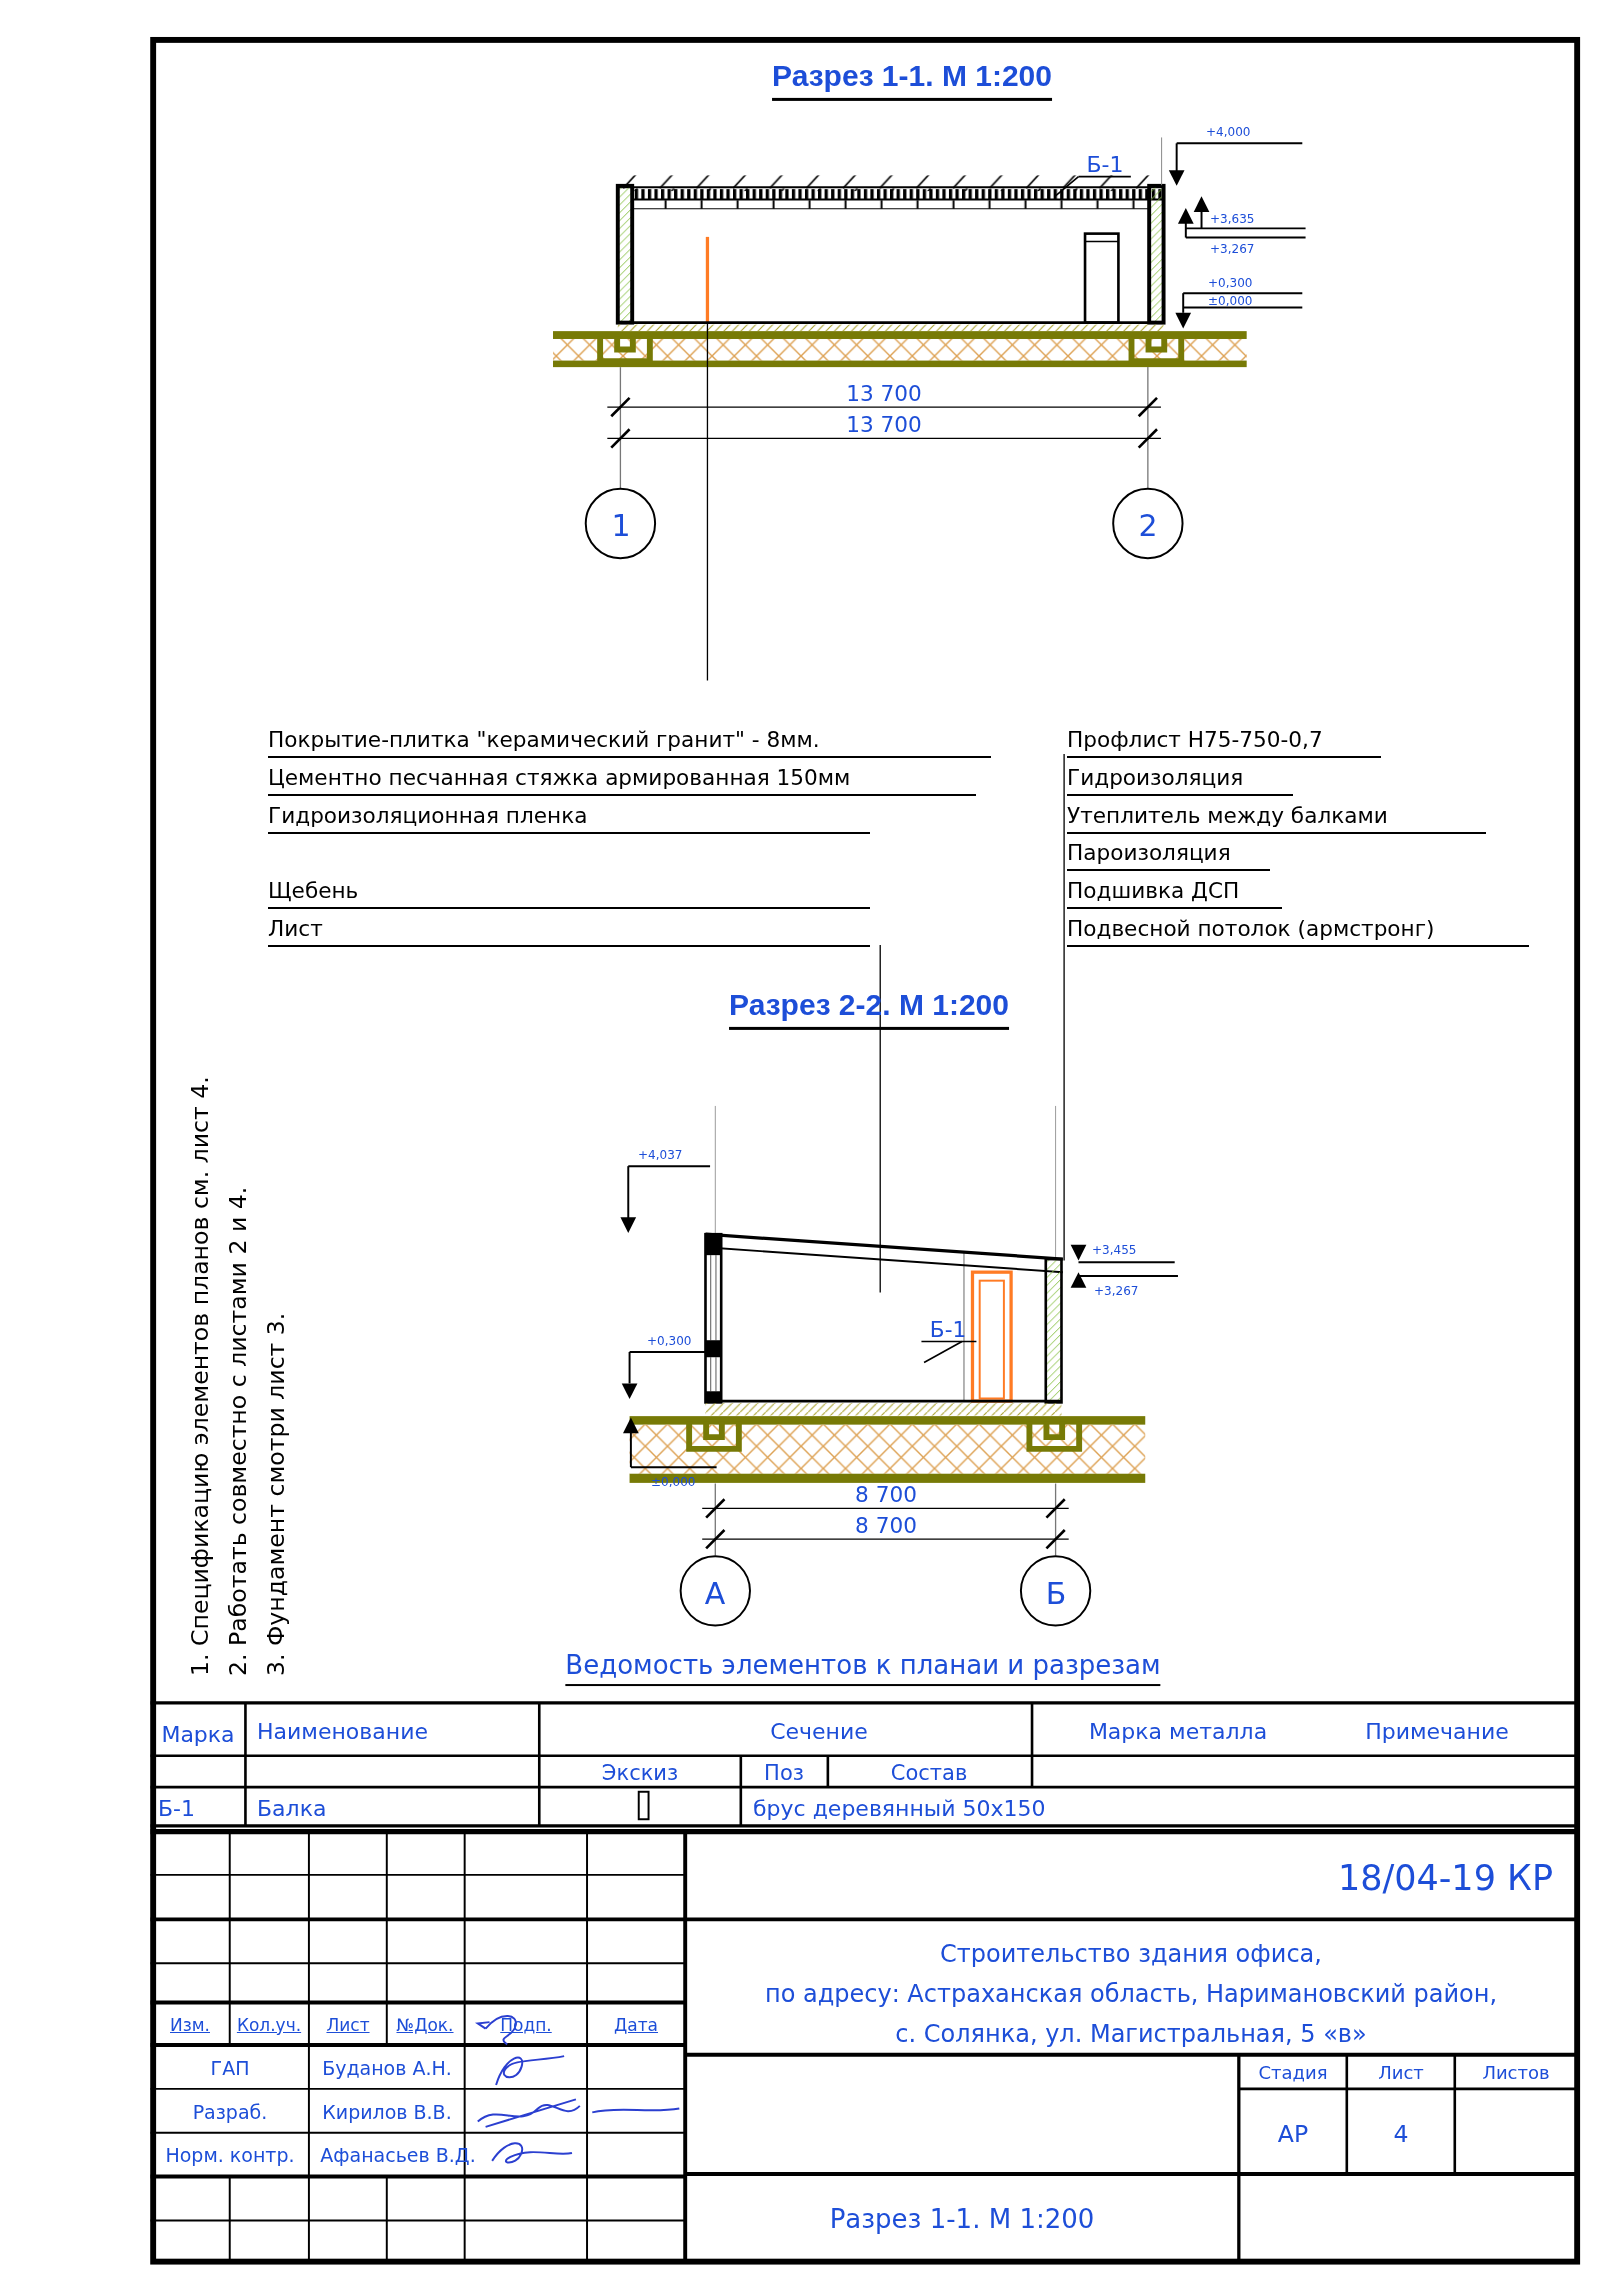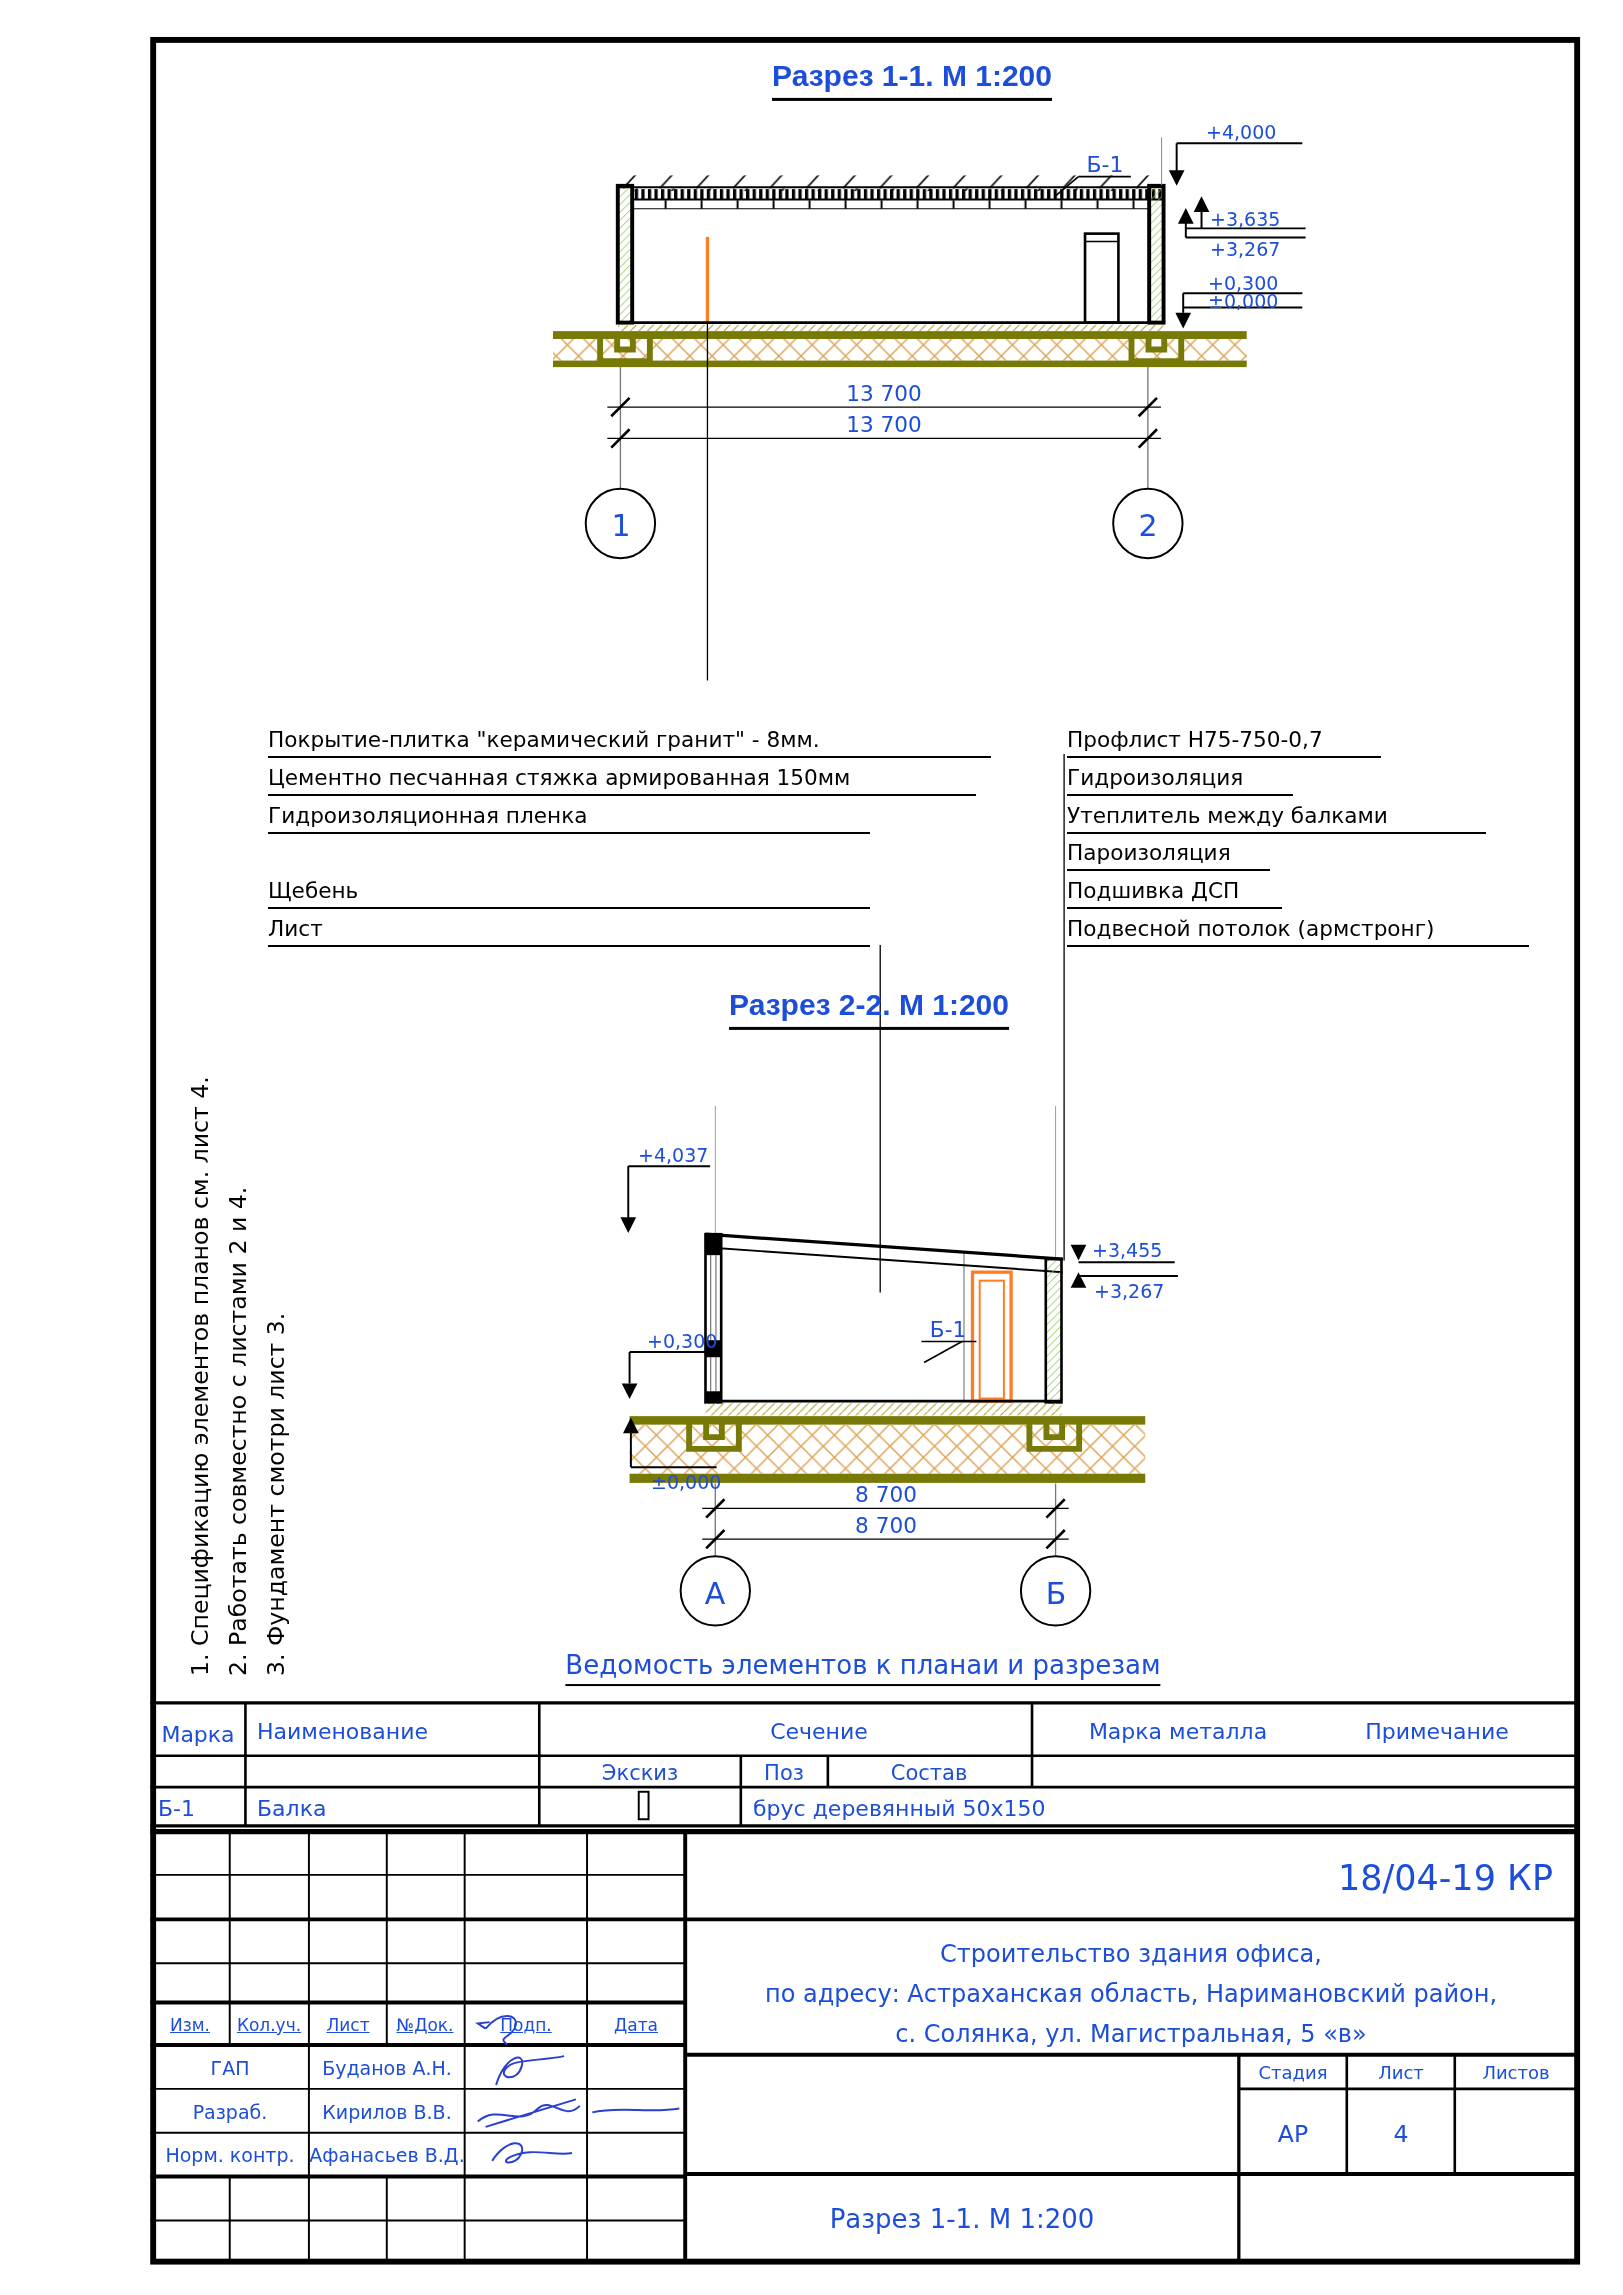--- a/index.html
+++ b/index.html
@@ -8,21 +8,21 @@
   #gfx{position:absolute;left:0;top:0;}
   .t{position:absolute;white-space:nowrap;color:#1d4ed8;}
   .c{transform:translate(-50%,-50%);}
   .l{transform:translate(0,-50%);}
   .r{transform:translate(-100%,-50%);}
   .b{font-family:"Liberation Sans", sans-serif;font-weight:bold;}
   .u{border-bottom:3.3px solid #000;padding-bottom:5.2px;}
   .f46{font-size:30px;} .f40{font-size:26px;}
   .f37{font-size:24px;} .f36{font-size:23.6px;} .f34{font-size:22px;}
   .f33{font-size:21.6px;} .f32{font-size:21px;} .f30{font-size:18px;}
-  .f29{font-size:19px;} .f28{font-size:19px;} .f26{font-size:17px;text-decoration:underline;}
+  .f29{font-size:19px;} .f28{font-size:12px;} .f26{font-size:17px;text-decoration:underline;}
   .f54{font-size:35px;}
   .li{position:absolute;height:31px;line-height:30px;font-size:21.6px;
       border-bottom:2px solid #000;white-space:nowrap;overflow:visible;}
   .vnote{position:absolute;transform:rotate(-90deg);transform-origin:0 0;
          font-size:23.6px;white-space:nowrap;height:30px;line-height:30px;}
 </style>
 </head>
 <body>
 
 <div id="page">
@@ -295,21 +295,21 @@
 <div class="t f26 c" style="left:348px;top:2025px;">Лист</div>
 <div class="t f26 c" style="left:425px;top:2025px;">№Док.</div>
 <div class="t f26 c" style="left:526px;top:2025px;">Подп.</div>
 <div class="t f26 c" style="left:636px;top:2025px;">Дата</div>
 
 <div class="t f29 c" style="left:230px;top:2068px;">ГАП</div>
 <div class="t f29 c" style="left:387px;top:2068px;">Буданов А.Н.</div>
 <div class="t f29 c" style="left:230px;top:2112px;">Разраб.</div>
 <div class="t f29 c" style="left:387px;top:2112px;">Кирилов В.В.</div>
 <div class="t f29 c" style="left:230px;top:2155px;">Норм. контр.</div>
-<div class="t f29 c" style="left:387px;top:2155px;">Афанасьев В.Д.</div>
+<div class="t f29 c" style="left:398px;top:2155px;">Афанасьев В.Д.</div>
 
 <div class="t f30 c" style="left:1293px;top:2072px;">Стадия</div>
 <div class="t f30 c" style="left:1401px;top:2072px;">Лист</div>
 <div class="t f30 c" style="left:1516px;top:2072px;">Листов</div>
 <div class="t f36 c" style="left:1293px;top:2134px;">АР</div>
 <div class="t f36 c" style="left:1401px;top:2134px;">4</div>
 <div class="t f40 c" style="left:962px;top:2219px;">Разрез 1-1. М 1:200</div>
 
 </div>
 

